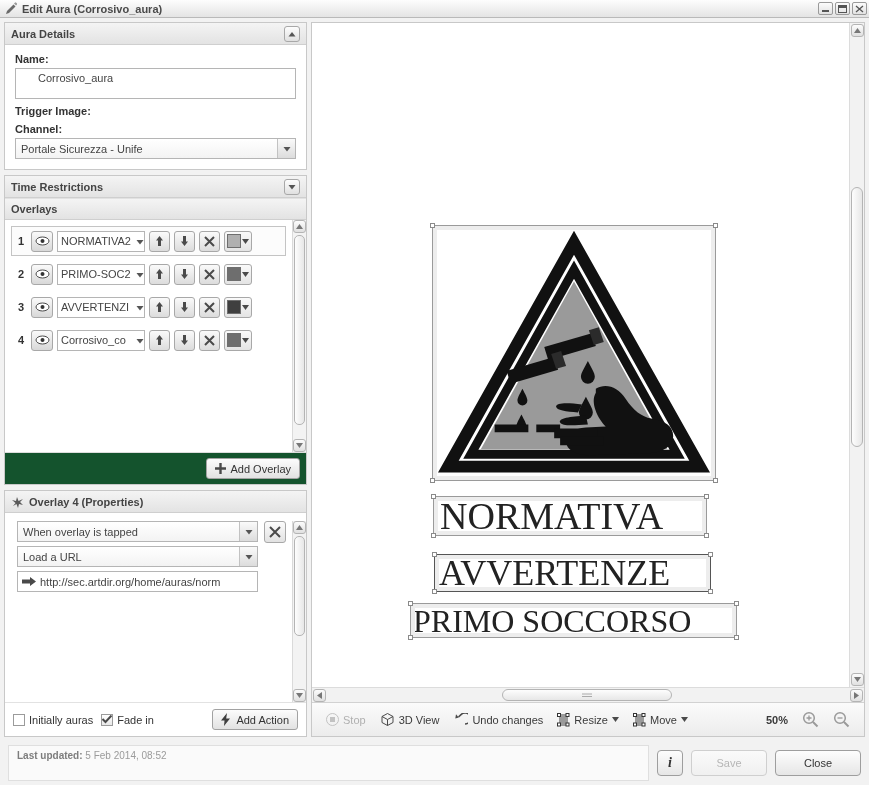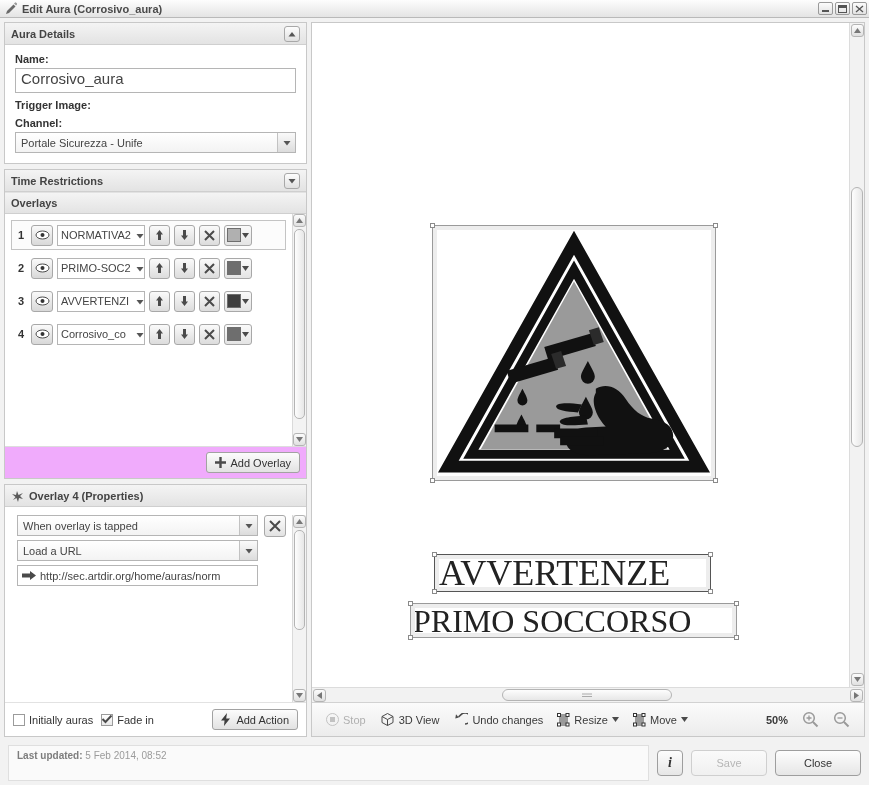--- a/index.html
+++ b/index.html
@@ -47,22 +47,22 @@
     width:16px; height:16px; border:1px solid #a8a8a8; border-radius:3px;
     background:linear-gradient(#fdfdfd,#e0e0e0); display:flex;
     align-items:center; justify-content:center;
   }
   .panel-body { padding:8px 10px 10px 10px; background:#fff; }
 
   label.fl { display:block; font-size:11px; font-weight:bold; color:#333;
              margin:6px 0 3px 0; }
   label.fl:first-child { margin-top:0; }
   .txtin {
-    width:100%; height:25px; border:1px solid #b5b5b5; background:#fff;
-    padding:0 5px; font-size:15px; color:#444; line-height:19px;
+    width:100%; height:31px; border:1px solid #b5b5b5; background:#fff;
+    padding:0 22px; font-size:11px; color:#444; line-height:19px;
     white-space:nowrap; overflow:hidden;
   }
   .sel {
     width:100%; height:21px; border:1px solid #b5b5b5;
     background:linear-gradient(#fff,#f3f3f3);
     display:flex; align-items:center; font-size:11px; color:#444;
   }
   .sel .sel-txt { flex:1; padding:0 5px; white-space:nowrap; overflow:hidden; }
   .sel .sel-arrow {
     width:18px; height:19px; flex:0 0 18px; border-left:1px solid #c2c2c2;
@@ -105,21 +105,21 @@
   .vsb { width:14px; flex:0 0 14px; background:#f3f3f3; border-left:1px solid #dadada;
          display:flex; flex-direction:column; align-items:center; }
   .vsb .sb-arrow { width:13px; height:13px; border:1px solid #b4b4b4; border-radius:3px;
                    background:linear-gradient(#fcfcfc,#e0e0e0);
                    display:flex; align-items:center; justify-content:center; }
   .vsb .sb-track { flex:1; width:11px; position:relative; }
   .vsb .sb-thumb { position:absolute; left:0; width:11px; border:1px solid #b4b4b4;
                    border-radius:5px; background:linear-gradient(90deg,#fdfdfd,#e7e7e7); }
 
   .ov-foot { border-top:1px solid #ddd; padding:5px 6px; display:flex;
-             justify-content:flex-end; background:#f0abfc; }
+             justify-content:flex-end; background:#14532d; }
   .btn {
     height:21px; border:1px solid #a2a2a2; border-radius:3px;
     background:linear-gradient(#fcfcfc,#e2e2e2);
     display:inline-flex; align-items:center; gap:4px; padding:0 8px;
     font-size:11px; color:#333;
   }
 
   
   .props { border:1px solid #c8c8c8; background:#fff; flex:1;
            display:flex; flex-direction:column; min-height:0; }
@@ -564,20 +564,29 @@
                   <path d="M124 208 h44 v9 h-44 z"></path>
                 </g>
               </svg>
             </div>
             <span class="handle" style="left:-3px;top:-3px;"></span>
             <span class="handle" style="right:-3px;top:-3px;"></span>
             <span class="handle" style="left:-3px;bottom:-3px;"></span>
             <span class="handle" style="right:-3px;bottom:-3px;"></span>
           </div>
 
+          <div class="selbox" style="left:121px; top:473px; width:274px; height:40px;">
+            <div class="inner">
+              <div class="ovtext" style="font-size:38px; margin-left:2px; margin-top:-4px;">NORMATIVA</div>
+            </div>
+            <span class="handle" style="left:-3px;top:-3px;"></span>
+            <span class="handle" style="right:-3px;top:-3px;"></span>
+            <span class="handle" style="left:-3px;bottom:-3px;"></span>
+            <span class="handle" style="right:-3px;bottom:-3px;"></span>
+          </div>
 
           <div class="selbox" style="left:122px; top:531px; width:277px; height:38px; border-color:#555;">
             <div class="inner">
               <div class="ovtext" style="font-size:36px; margin-left:0px; margin-top:-4px;">AVVERTENZE</div>
             </div>
             <span class="handle" style="left:-3px;top:-3px;"></span>
             <span class="handle" style="right:-3px;top:-3px;"></span>
             <span class="handle" style="left:-3px;bottom:-3px;"></span>
             <span class="handle" style="right:-3px;bottom:-3px;"></span>
           </div>

